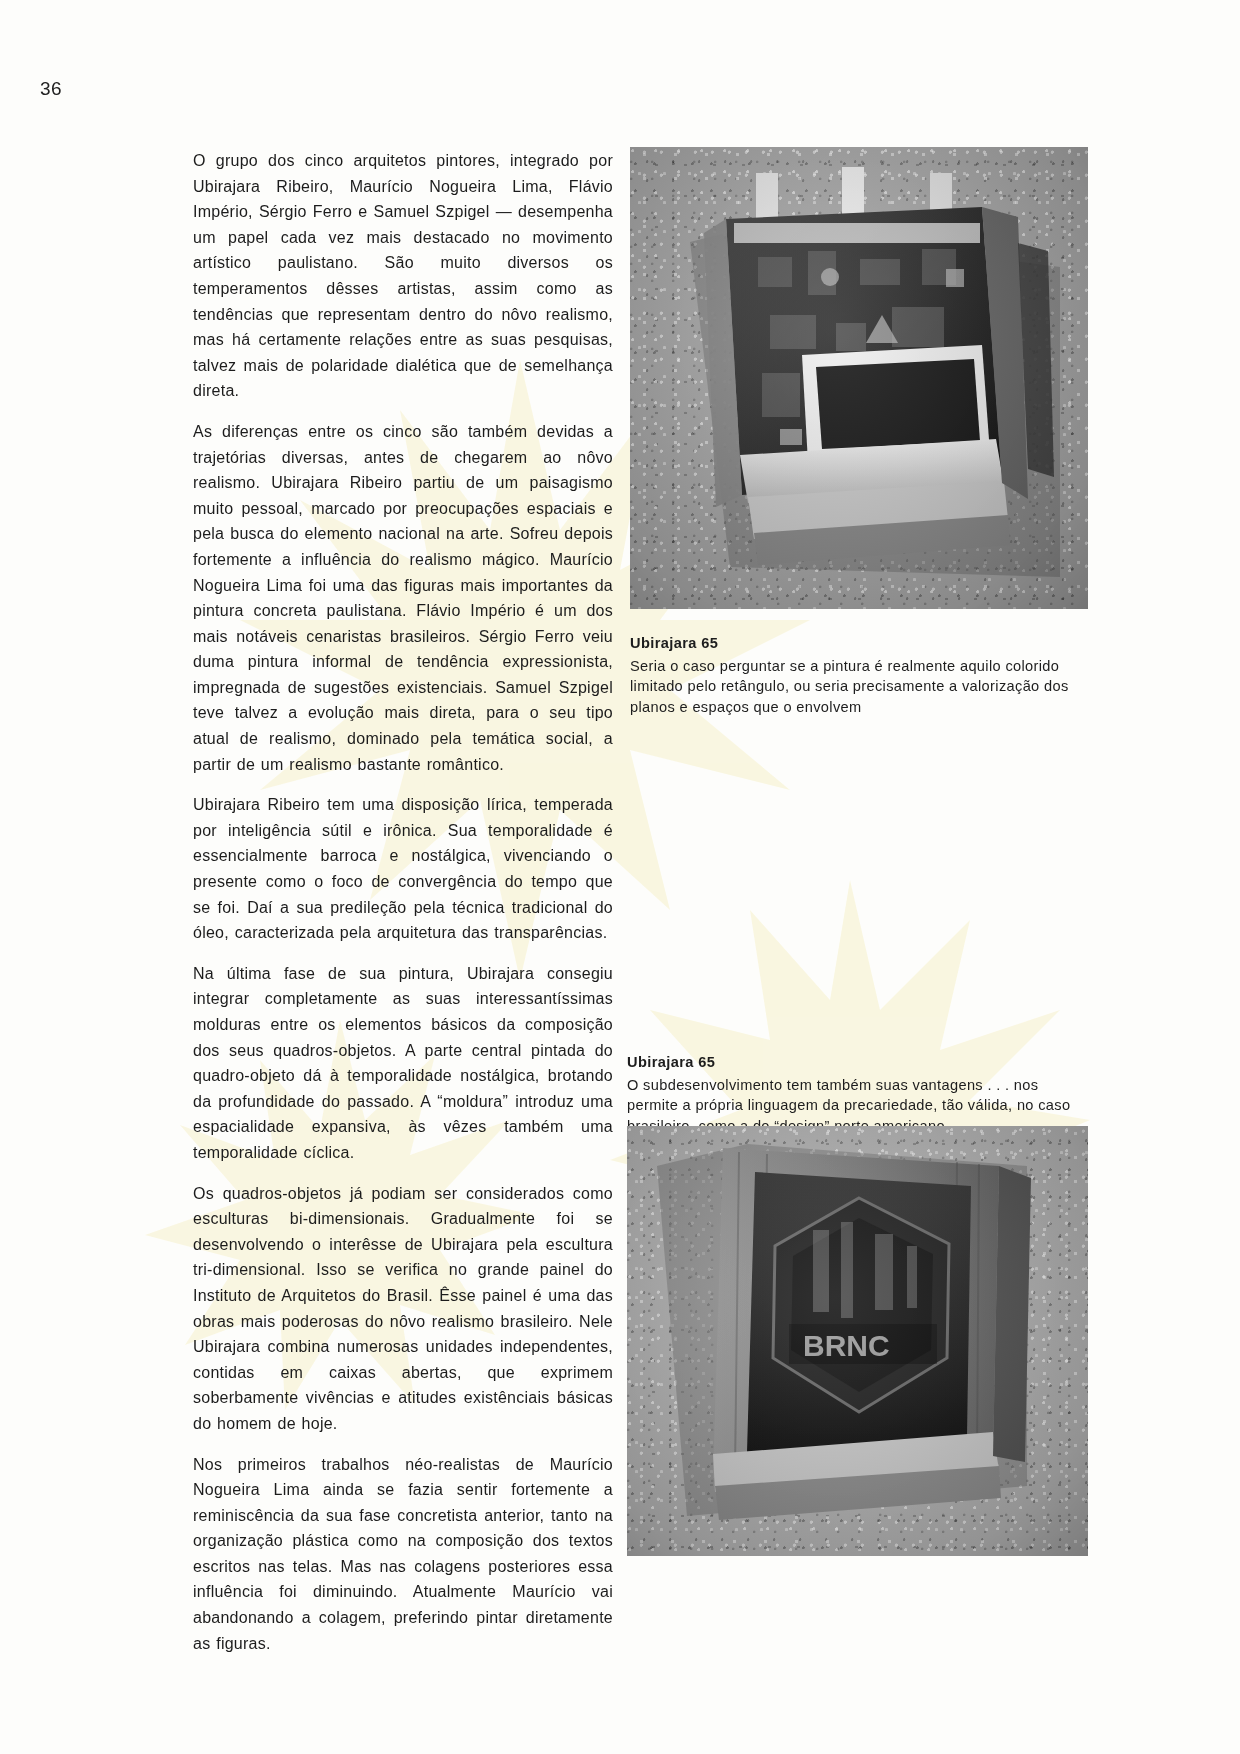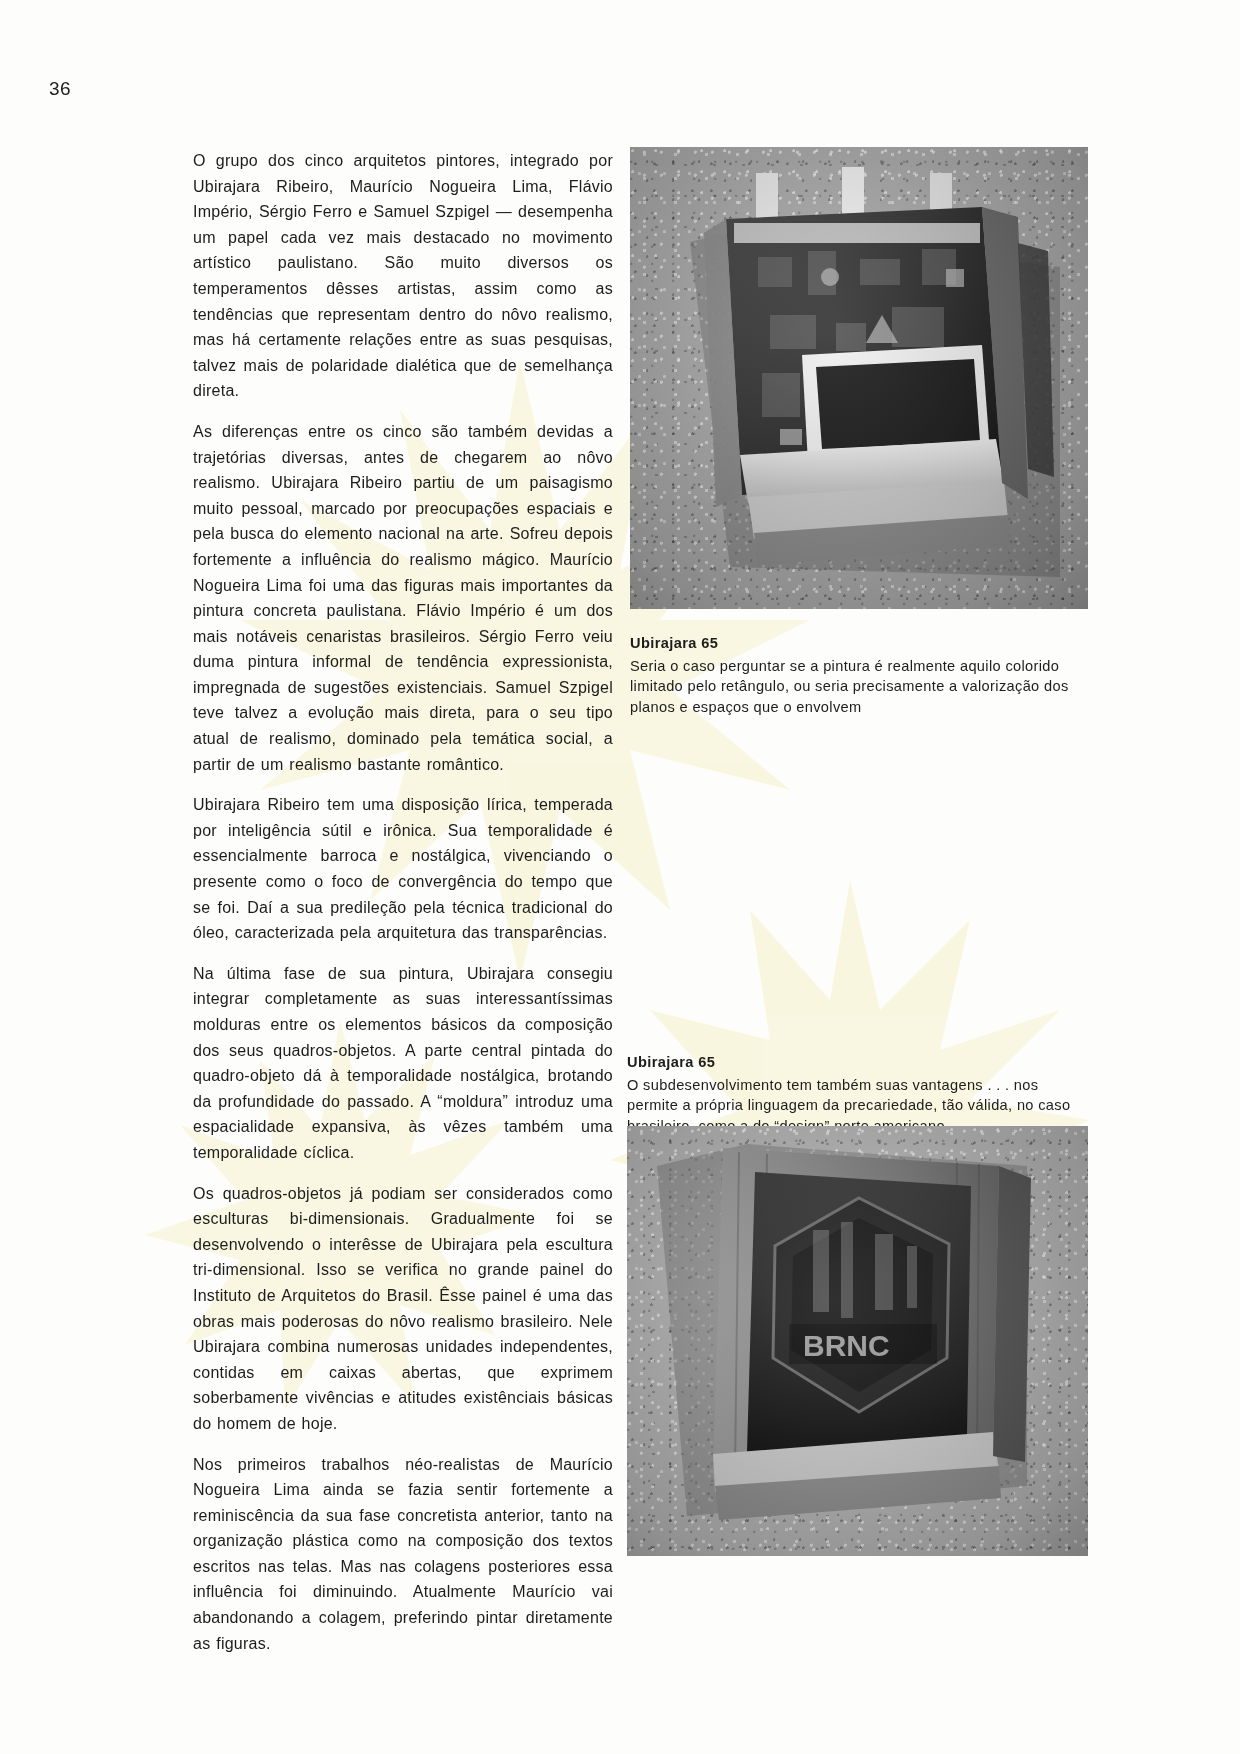--- a/index.html
+++ b/index.html
@@ -29,21 +29,21 @@
     top: 320px;
     width: 1020px;
     height: 1100px;
     opacity: 0.55;
     pointer-events: none;
   }
 
   
   .folio {
     position: absolute;
-    left: 49px;
+    left: 40px;
     top: 78px;
     font-size: 19px;
     letter-spacing: 0.5px;
     color: #222;
   }
   .page-title {
     position: absolute;
     left: 196px;
     top: 72px;
     font-size: 27px;

